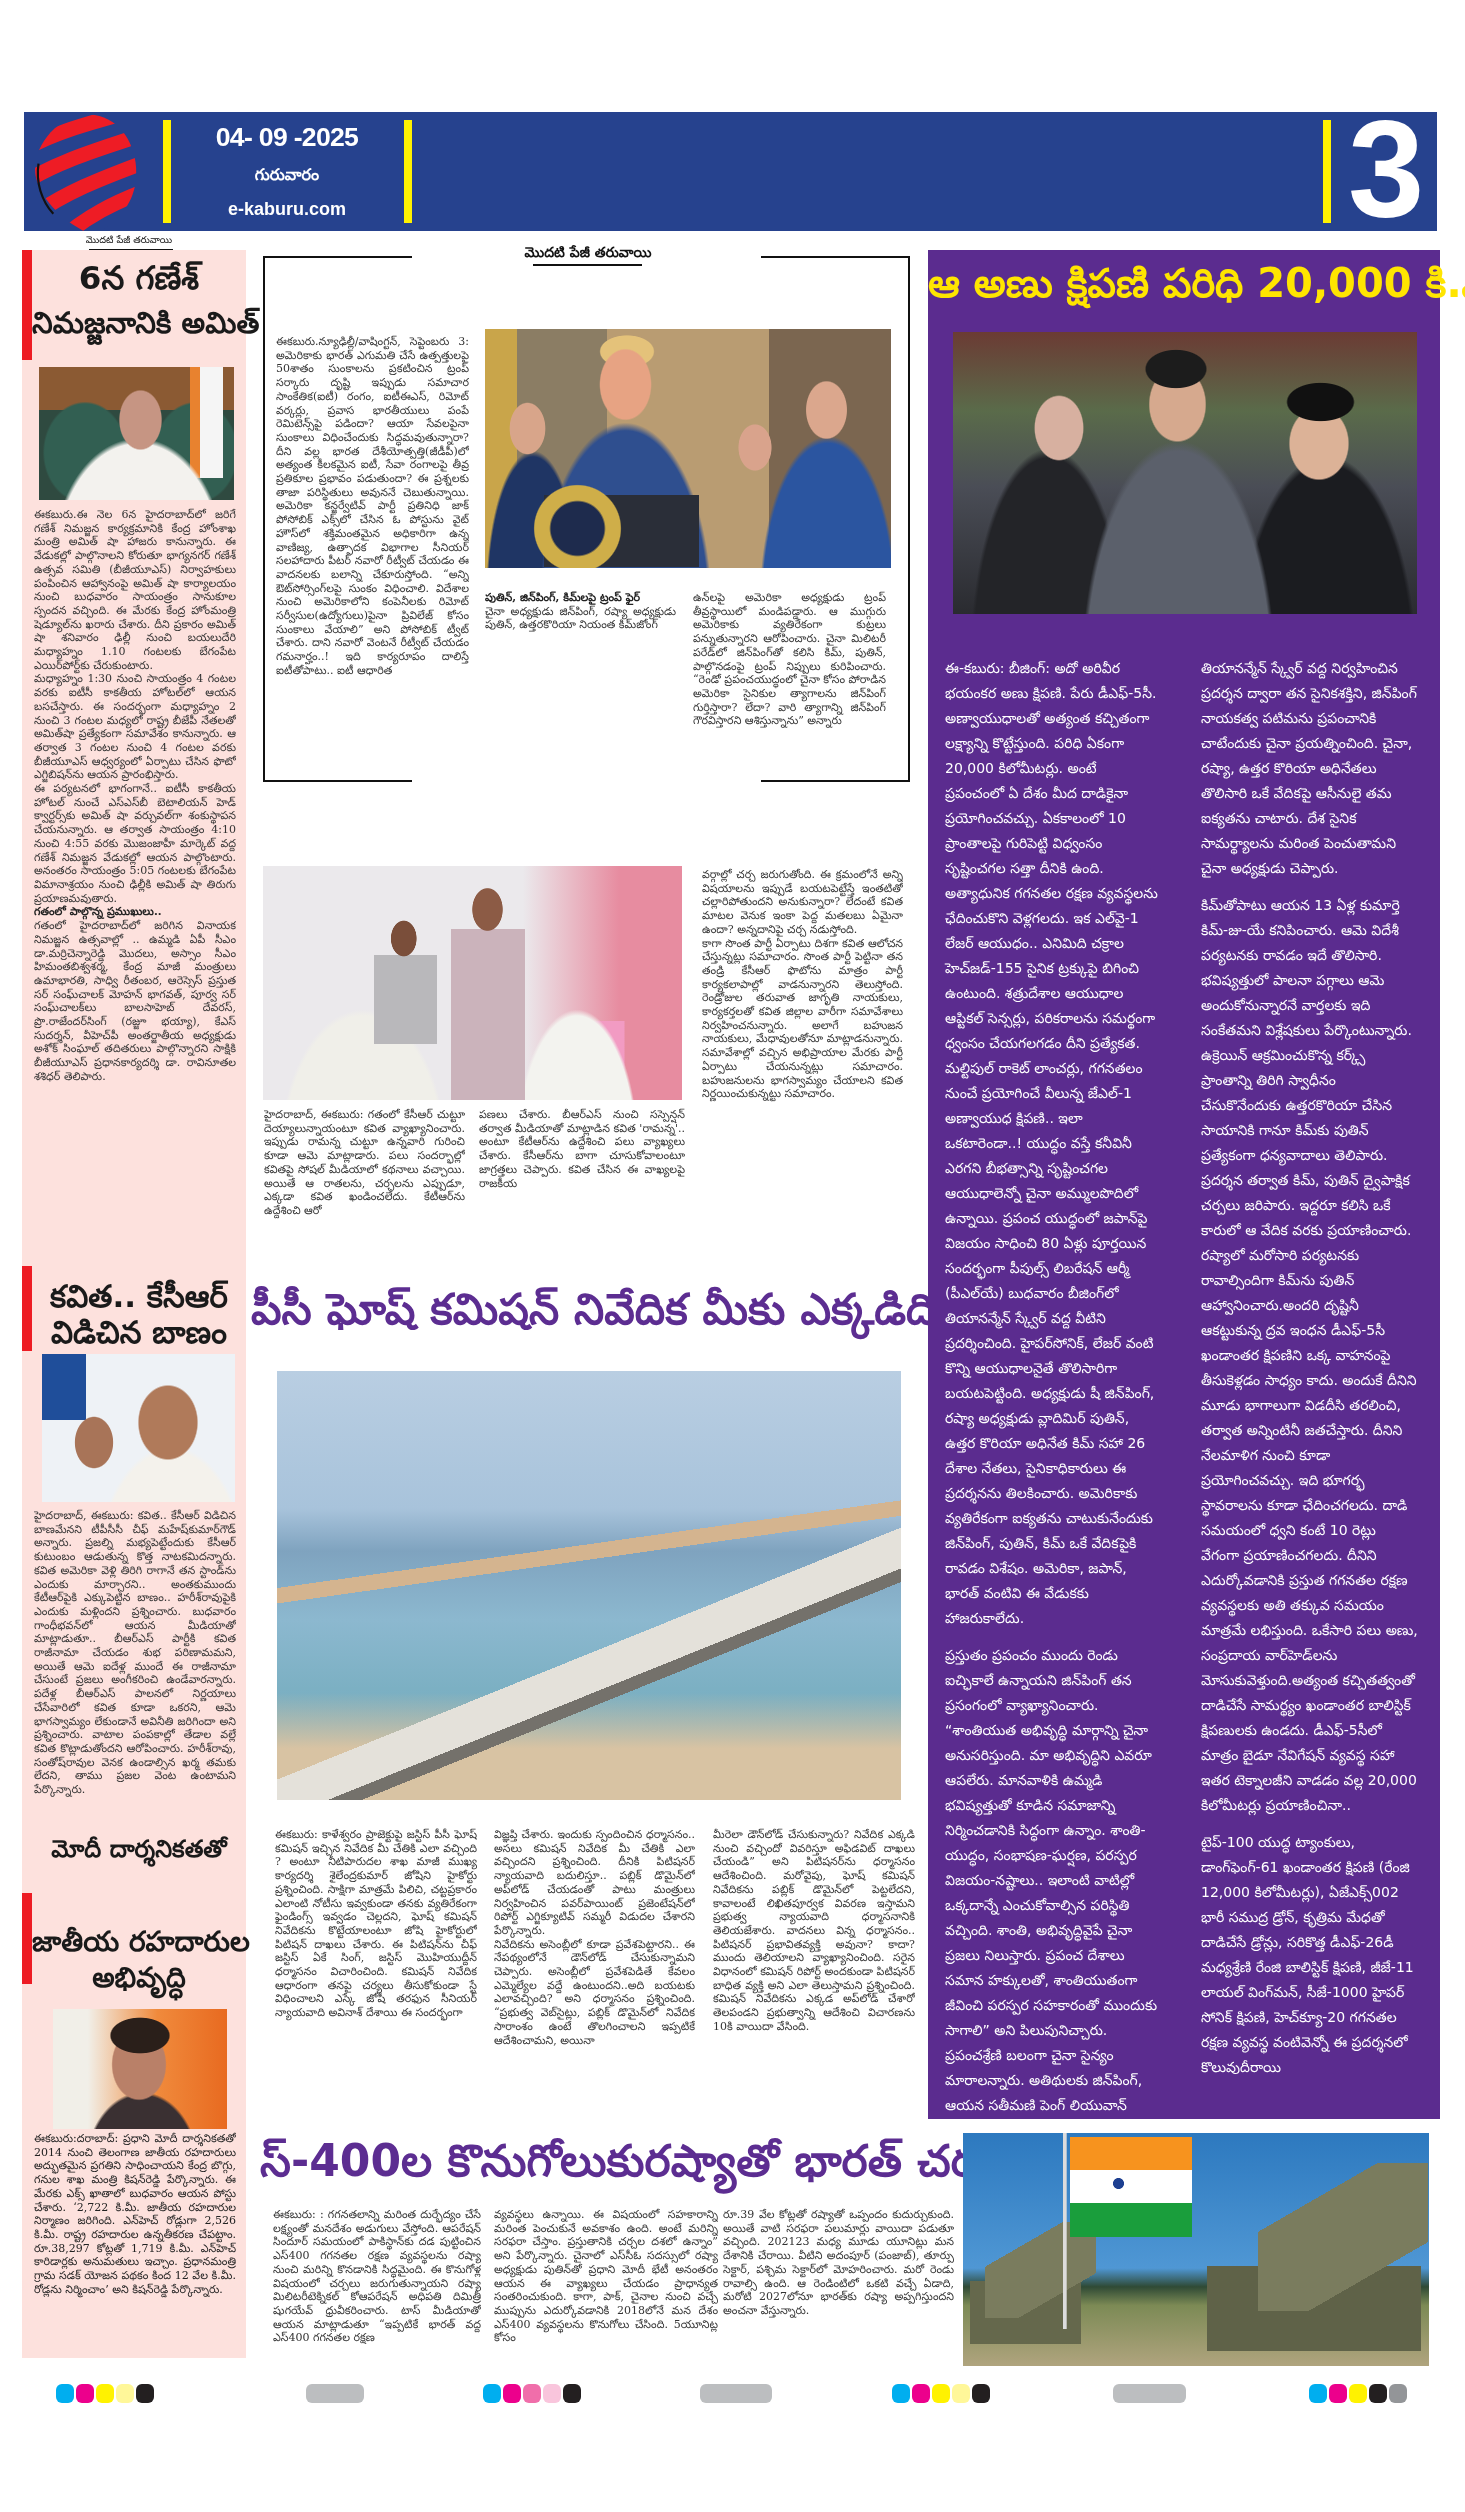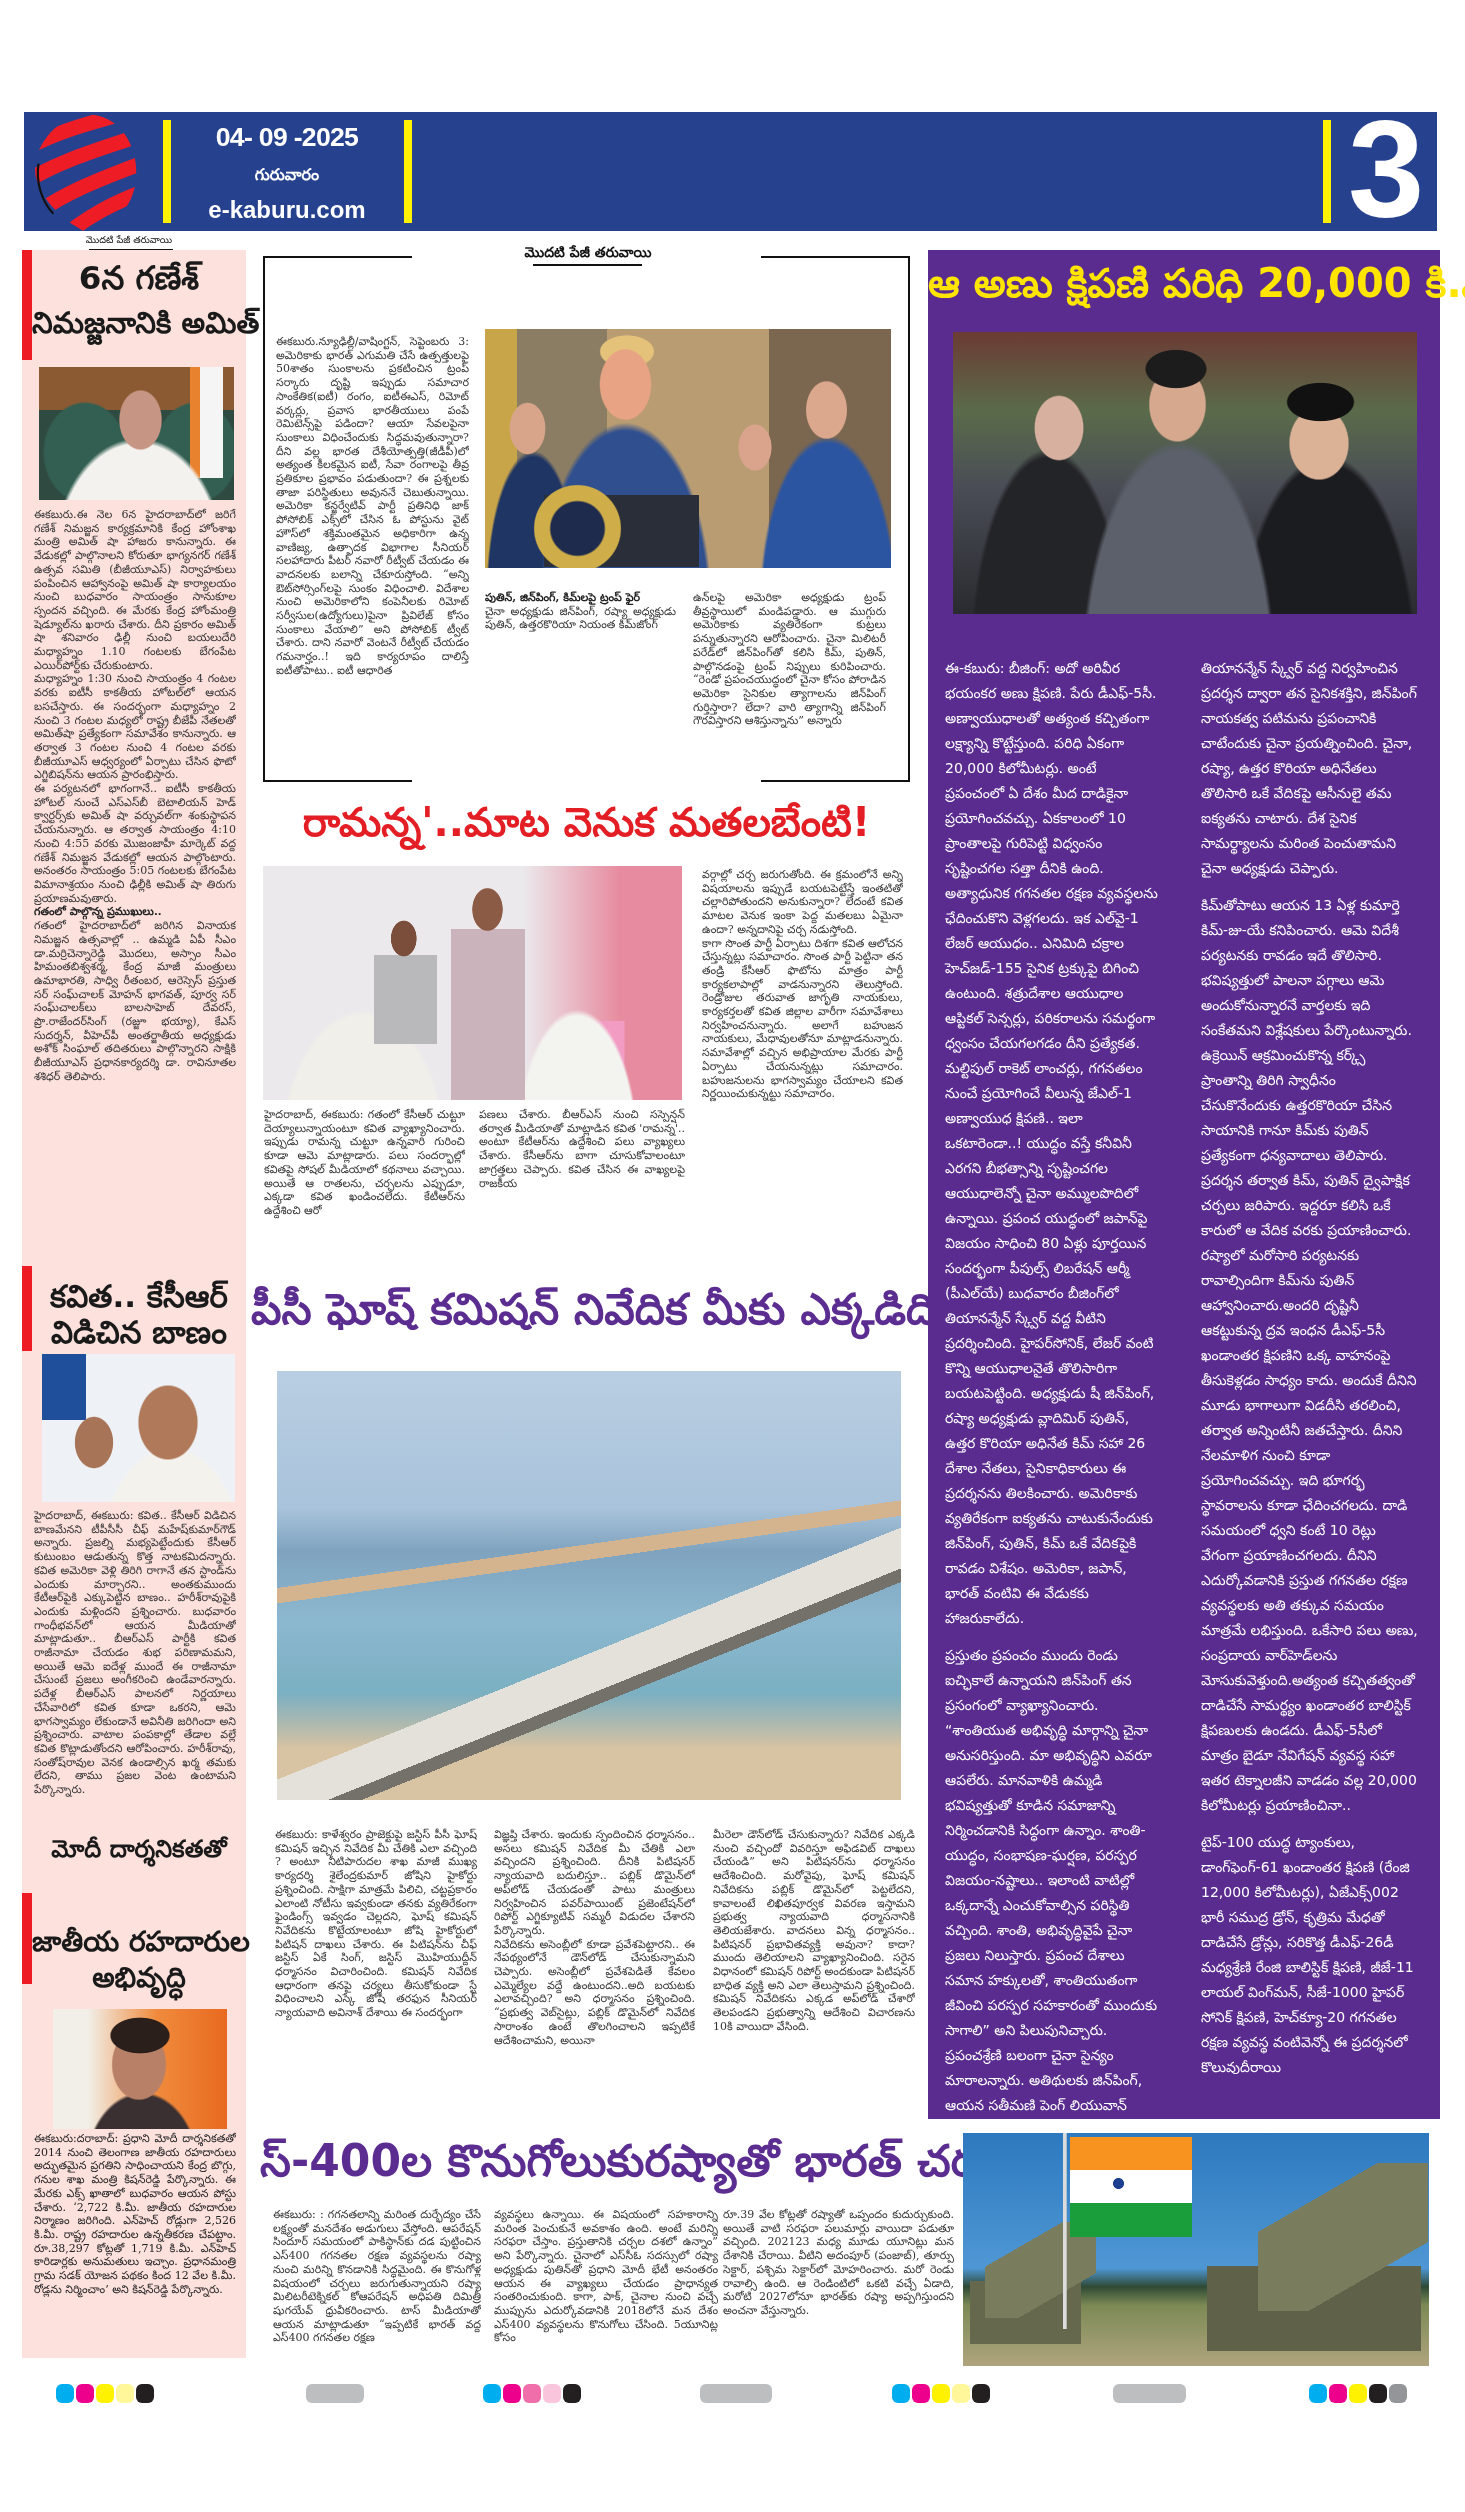--- a/index.html
+++ b/index.html
@@ -114,21 +114,21 @@
       <path d="M168 64 C116 84 56 104 4 142"></path>
       <path d="M166 104 C122 120 74 142 34 182"></path>
       <path d="M160 140 C128 154 100 168 76 196"></path>
     </g>
     <path d="M14 70 C10 95 18 120 34 138" fill="none" stroke="#111" stroke-width="3"></path>
   </svg>
 
   <div class="ybar" style="left: 163px; background-color: rgb(255, 242, 0);"></div>
   <div class="hdr-text" style="left:176px;top:123px;width:222px;font-size:26.6px;line-height:29.5px;letter-spacing:-0.7px">04- 09 -2025</div>
   <div class="hdr-text" style="left:176px;top:160px;width:222px;font-size:16px;line-height:29.5px;font-family:'DejaVu Sans',sans-serif">గురువారం</div>
-  <div class="hdr-text" style="left:176px;top:195px;width:222px;font-size:24px;line-height:29.5px">e-kaburu.com</div>
+  <div class="hdr-text" style="left:176px;top:195px;width:222px;font-size:18px;line-height:29.5px">e-kaburu.com</div>
   <div class="ybar" style="left: 404px; background-color: rgb(255, 242, 0);"></div>
 
 
   <div class="ybar" style="left: 1323px; background-color: rgb(255, 242, 0);"></div>
   <div class="hdr-text" style="left:1343px;top:95px;width:86px;font-size:137px;line-height:148px">3</div>
 
   <div class="cont-label" style="left:70px;top:233px;width:118px;font-size:9.6px;line-height:13.3px;font-weight:normal">మొదటి పేజీ తరువాయి</div>
   <div class="rule" style="left:89px;top:249px;width:84px;height:1.5px"></div>
 
   <div class="abs pink" style="background-color: rgb(253, 225, 221);"></div>
@@ -176,21 +176,20 @@
   </div>
   <div class="photo ph-trump"></div>
   <div class="col" style="left:485px;top:591px;width:191px;height:179px">
     <p class="sub">పుతిన్, జిన్‌పింగ్, కిమ్‌లపై ట్రంప్ ఫైర్</p>
     <p>చైనా అధ్యక్షుడు జిన్‌పింగ్, రష్యా అధ్యక్షుడు పుతిన్, ఉత్తరకొరియా నియంత కిమ్‌జోంగ్</p>
   </div>
   <div class="col" style="left:693px;top:591px;width:193px;height:179px">
     <p>ఉన్‌లపై అమెరికా అధ్యక్షుడు ట్రంప్ తీవ్రస్థాయిలో మండిపడ్డారు. ఆ ముగ్గురు అమెరికాకు వ్యతిరేకంగా కుట్రలు పన్నుతున్నారని ఆరోపించారు. చైనా మిలిటరీ పరేడ్‌లో జిన్‌పింగ్‌తో కలిసి కిమ్, పుతిన్, పాల్గొనడంపై ట్రంప్ నిప్పులు కురిపించారు. “రెండో ప్రపంచయుద్ధంలో చైనా కోసం పోరాడిన అమెరికా సైనికుల త్యాగాలను జిన్‌పింగ్ గుర్తిస్తారా? లేదా? వారి త్యాగాన్ని జిన్‌పింగ్ గౌరవిస్తారని ఆశిస్తున్నాను” అన్నారు</p>
   </div>
 
-  <div class="hl hl-red" style="left: 263px; top: 798px; width: 647px; font-size: 40px; line-height: 49px; color: rgb(227, 30, 36);">రామన్న'..మాట వెనుక మతలబేంటి!</div>
   <div class="photo ph-ktr"></div>
   <div class="col" style="left:702px;top:868px;width:201px;height:391px">
     <p>వర్గాల్లో చర్చ జరుగుతోంది. ఈ క్రమంలోనే అన్ని విషయాలను ఇప్పుడే బయటపెట్టేస్తే ఇంతటితో చల్లారిపోతుందని అనుకున్నారా? లేదంటే కవిత మాటల వెనుక ఇంకా పెద్ద మతలబు ఏమైనా ఉందా? అన్నదానిపై చర్చ నడుస్తోంది.</p>
     <p>కాగా సొంత పార్టీ ఏర్పాటు దిశగా కవిత ఆలోచన చేస్తున్నట్లు సమాచారం. సొంత పార్టీ పెట్టినా తన తండ్రి కేసీఆర్ ఫొటోను మాత్రం పార్టీ కార్యకలాపాల్లో వాడనున్నారని తెలుస్తోంది. రెండ్రోజుల తరువాత జాగృతి నాయకులు, కార్యకర్తలతో కవిత జిల్లాల వారీగా సమావేశాలు నిర్వహించనున్నారు. అలాగే బహుజన నాయకులు, మేధావులతోనూ మాట్లాడనున్నారు. సమావేశాల్లో వచ్చిన అభిప్రాయాల మేరకు పార్టీ ఏర్పాటు చేయనున్నట్లు సమాచారం. బహుజనులను భాగస్వామ్యం చేయాలని కవిత నిర్ణయించుకున్నట్టు సమాచారం.</p>
   </div>
   <div class="col" style="left:264px;top:1108px;width:201px;height:151px">
     <p>హైదరాబాద్, ఈకబురు: గతంలో కేసీఆర్ చుట్టూ దెయ్యాలున్నాయంటూ కవిత వ్యాఖ్యానించారు. ఇప్పుడు రామన్న చుట్టూ ఉన్నవారి గురించి కూడా ఆమె మాట్లాడారు. పలు సందర్భాల్లో కవితపై సోషల్ మీడియాలో కథనాలు వచ్చాయి. అయితే ఆ రాతలను, చర్చలను ఎప్పుడూ, ఎక్కడా కవిత ఖండించలేదు. కేటీఆర్‌ను ఉద్దేశించి ఆరో</p>
   </div>
   <div class="col" style="left:479px;top:1108px;width:206px;height:151px">
     <p>పణలు చేశారు. బీఆర్ఎస్ నుంచి సస్పెన్షన్ తర్వాత మీడియాతో మాట్లాడిన కవిత 'రామన్న'.. అంటూ కేటీఆర్‌ను ఉద్దేశించి పలు వ్యాఖ్యలు చేశారు. కేసీఆర్‌ను బాగా చూసుకోవాలంటూ జాగ్రత్తలు చెప్పారు. కవిత చేసిన ఈ వాఖ్యలపై రాజకీయ</p>

